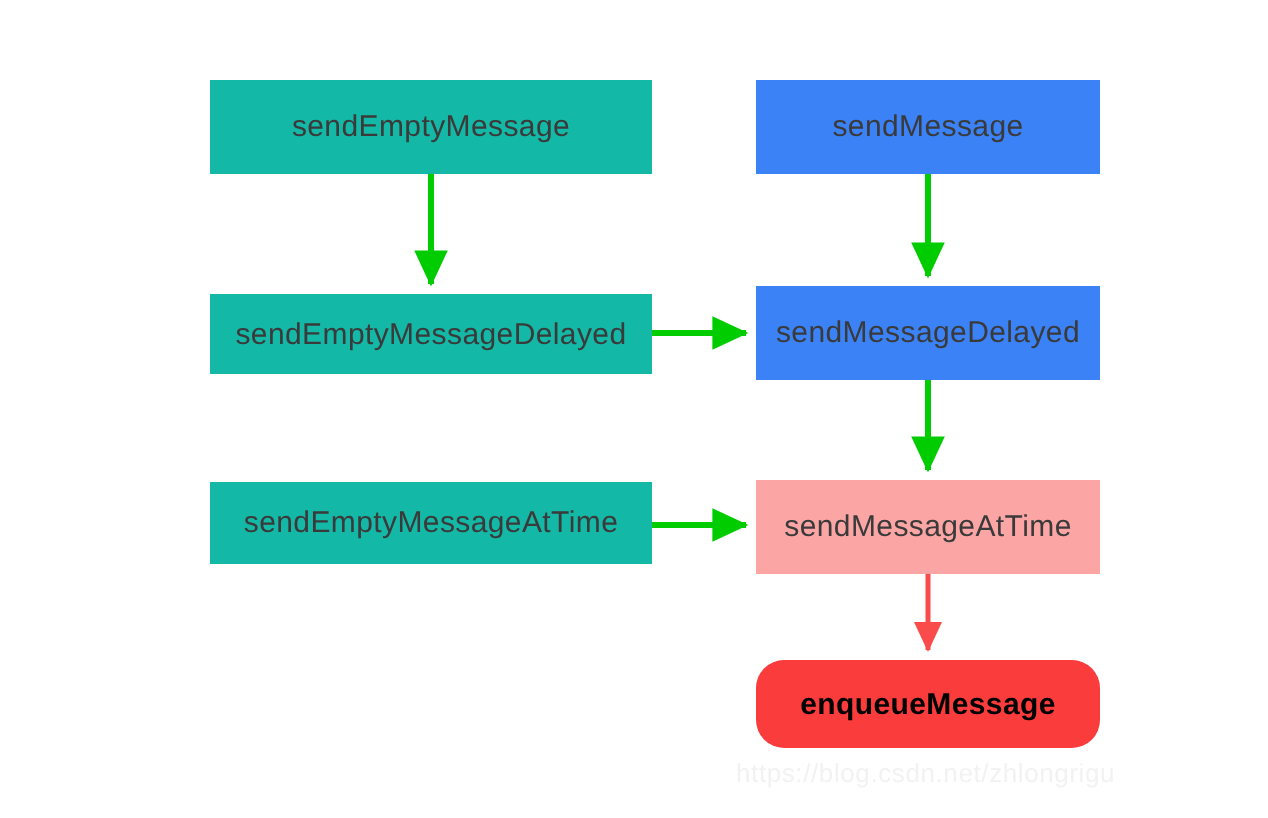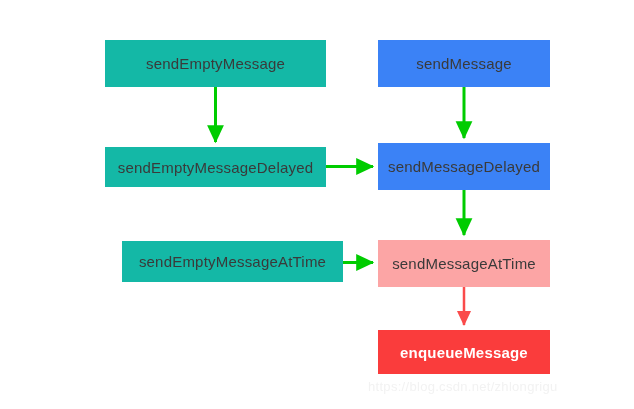--- a/index.html
+++ b/index.html
@@ -26,27 +26,27 @@
     justify-content: center;
     box-sizing: border-box;
     font-size: 15px;
     color: #3a3a3a;
     letter-spacing: 0.2px;
     white-space: nowrap;
   }
   .node-green   { background: #14b8a6; }
   .node-cyan    { background: #3b82f6; }
   .node-pink    { background: #fca5a5; }
-  .node-red     { background: #fa3c3c; color: #ffffff; font-weight: bold; }
+  .node-red     { background: #fa3c3c; color: #000000; font-weight: bold; border-radius: 14px; }
 
   #n-sendEmptyMessage        { left: 105px; top: 40px;  width: 221px; height: 47px; }
   #n-sendMessage             { left: 378px; top: 40px;  width: 172px; height: 47px; }
   #n-sendEmptyMessageDelayed { left: 105px; top: 147px; width: 221px; height: 40px; }
   #n-sendMessageDelayed      { left: 378px; top: 143px; width: 172px; height: 47px; }
-  #n-sendEmptyMessageAtTime  { left: 122px; top: 241px; width: 221px; height: 41px; }
+  #n-sendEmptyMessageAtTime  { left: 105px; top: 241px; width: 221px; height: 41px; }
   #n-sendMessageAtTime       { left: 378px; top: 240px; width: 172px; height: 47px; }
   #n-enqueueMessage          { left: 378px; top: 330px; width: 172px; height: 44px; }
 
   #arrows {
     position: absolute;
     left: 0;
     top: 0;
     width: 634px;
     height: 409px;
     pointer-events: none;

